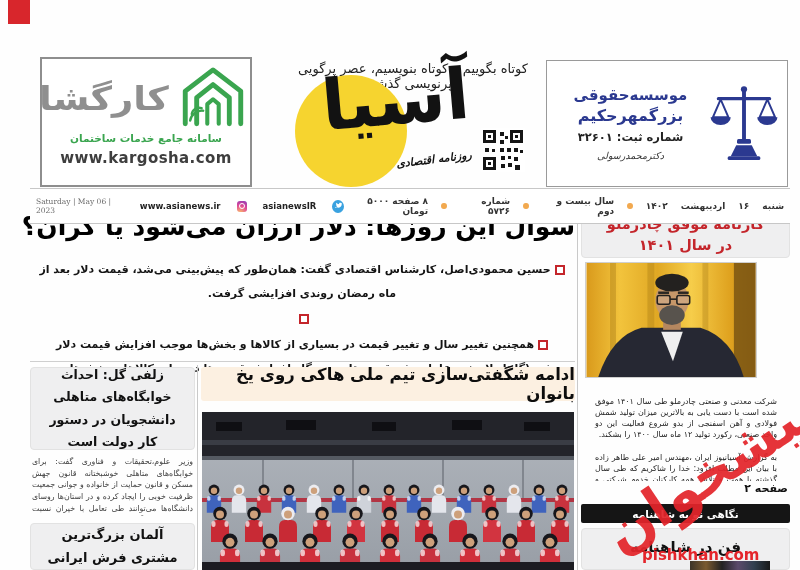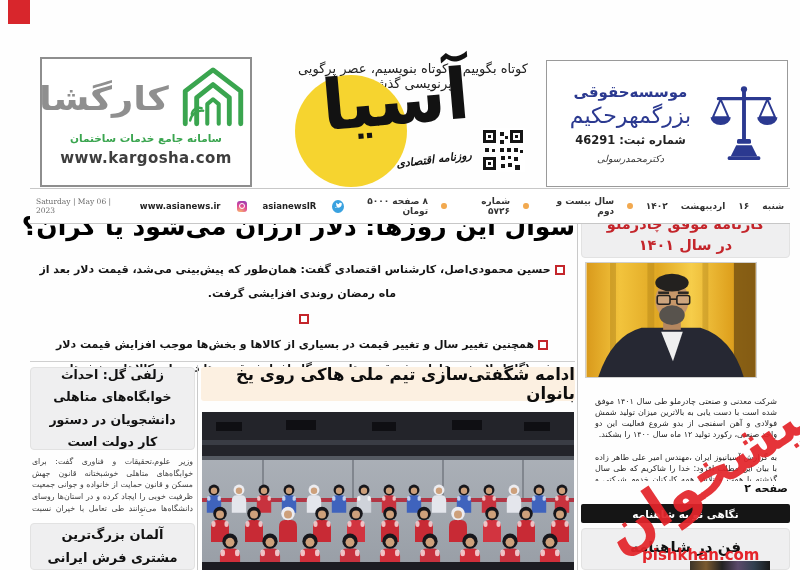--- a/index.html
+++ b/index.html
@@ -23,21 +23,21 @@
   .sun{left:295px;top:75px;width:112px;height:112px;border-radius:50%;background:#f6d42f;z-index:1}
   .logo-asia{left:288px;top:60px;width:215px;font-size:70px;font-weight:bold;color:#121212;z-index:2;
              text-align:center;transform:rotate(-5deg);line-height:1.15}
   .logo-sub{left:396px;top:153px;font-size:11px;font-weight:bold;font-style:italic;color:#111;
             transform:rotate(-7deg);z-index:3}
   .qr{left:481px;top:128px;z-index:3}
   .ad-legal{left:546px;top:60px;width:242px;height:127px;border:1px solid #9a9a9a;background:#fff;
             display:flex;flex-direction:row-reverse;align-items:center;justify-content:center;gap:3px;box-sizing:border-box}
   .legal-text{display:flex;flex-direction:column;align-items:center;gap:2px;width:150px}
   .legal-l1{font-size:15px;font-weight:bold;color:#2b3990}
-  .legal-l2{font-size:22px;font-weight:normal;color:#2b3990}
+  .legal-l2{font-size:16px;font-weight:bold;color:#2b3990}
   .legal-reg{font-size:11.5px;font-weight:bold;color:#222;margin-top:3px}
   .legal-doc{font-size:9.5px;font-style:italic;color:#333;margin-top:4px}
   
   .date-bar{left:30px;top:188px;width:760px;height:36px;border-top:1px solid #c7c7c7;border-bottom:1px solid #c7c7c7;
             display:flex;align-items:center;justify-content:space-between;box-sizing:border-box;padding:0 6px;z-index:5;background:#fff}
   .db-left{display:flex;align-items:center;gap:16px}
   .db-date-en{font-family:"DejaVu Serif",serif;font-size:7.5px;color:#6c6c6c}
   .db-site{font-size:8.5px;font-weight:bold;color:#222}
   .db-handle{font-size:8.5px;font-weight:bold;color:#222}
   .ig{width:11px;height:11px;border-radius:3px;display:inline-block;position:relative;
@@ -161,21 +161,21 @@
         <path d="M75 21 L65 44 L85 44 Z" fill="none" stroke="#2b3990" stroke-width="2.5"></path>
         <path d="M62 44 A13 10 0 0 0 88 44 Z"></path>
         <rect x="36" y="72" width="18" height="6" rx="2"></rect>
         <path d="M28 94 L62 94 L55 80 L35 80 Z"></path>
         <rect x="24" y="94" width="42" height="5" rx="2"></rect>
       </svg>
     </span>
     <div class="legal-text fa">
       <div class="legal-l1">موسسه‌حقوقی</div>
       <div class="legal-l2">بزرگمهرحکیم</div>
-      <div class="legal-reg">شماره ثبت: 46291</div>
+      <div class="legal-reg">شماره ثبت: ۳۲۶۰۱</div>
       <div class="legal-doc">دکترمحمدرسولی</div>
     </div>
   </div>
 
   <div class="abs date-bar">
     <div class="db-left">
       <span class="db-date-en">Saturday | May 06 | 2023</span>
       <span class="db-site">www.asianews.ir</span>
       <span class="ig"></span>
       <span class="db-handle">asianewsIR</span>

